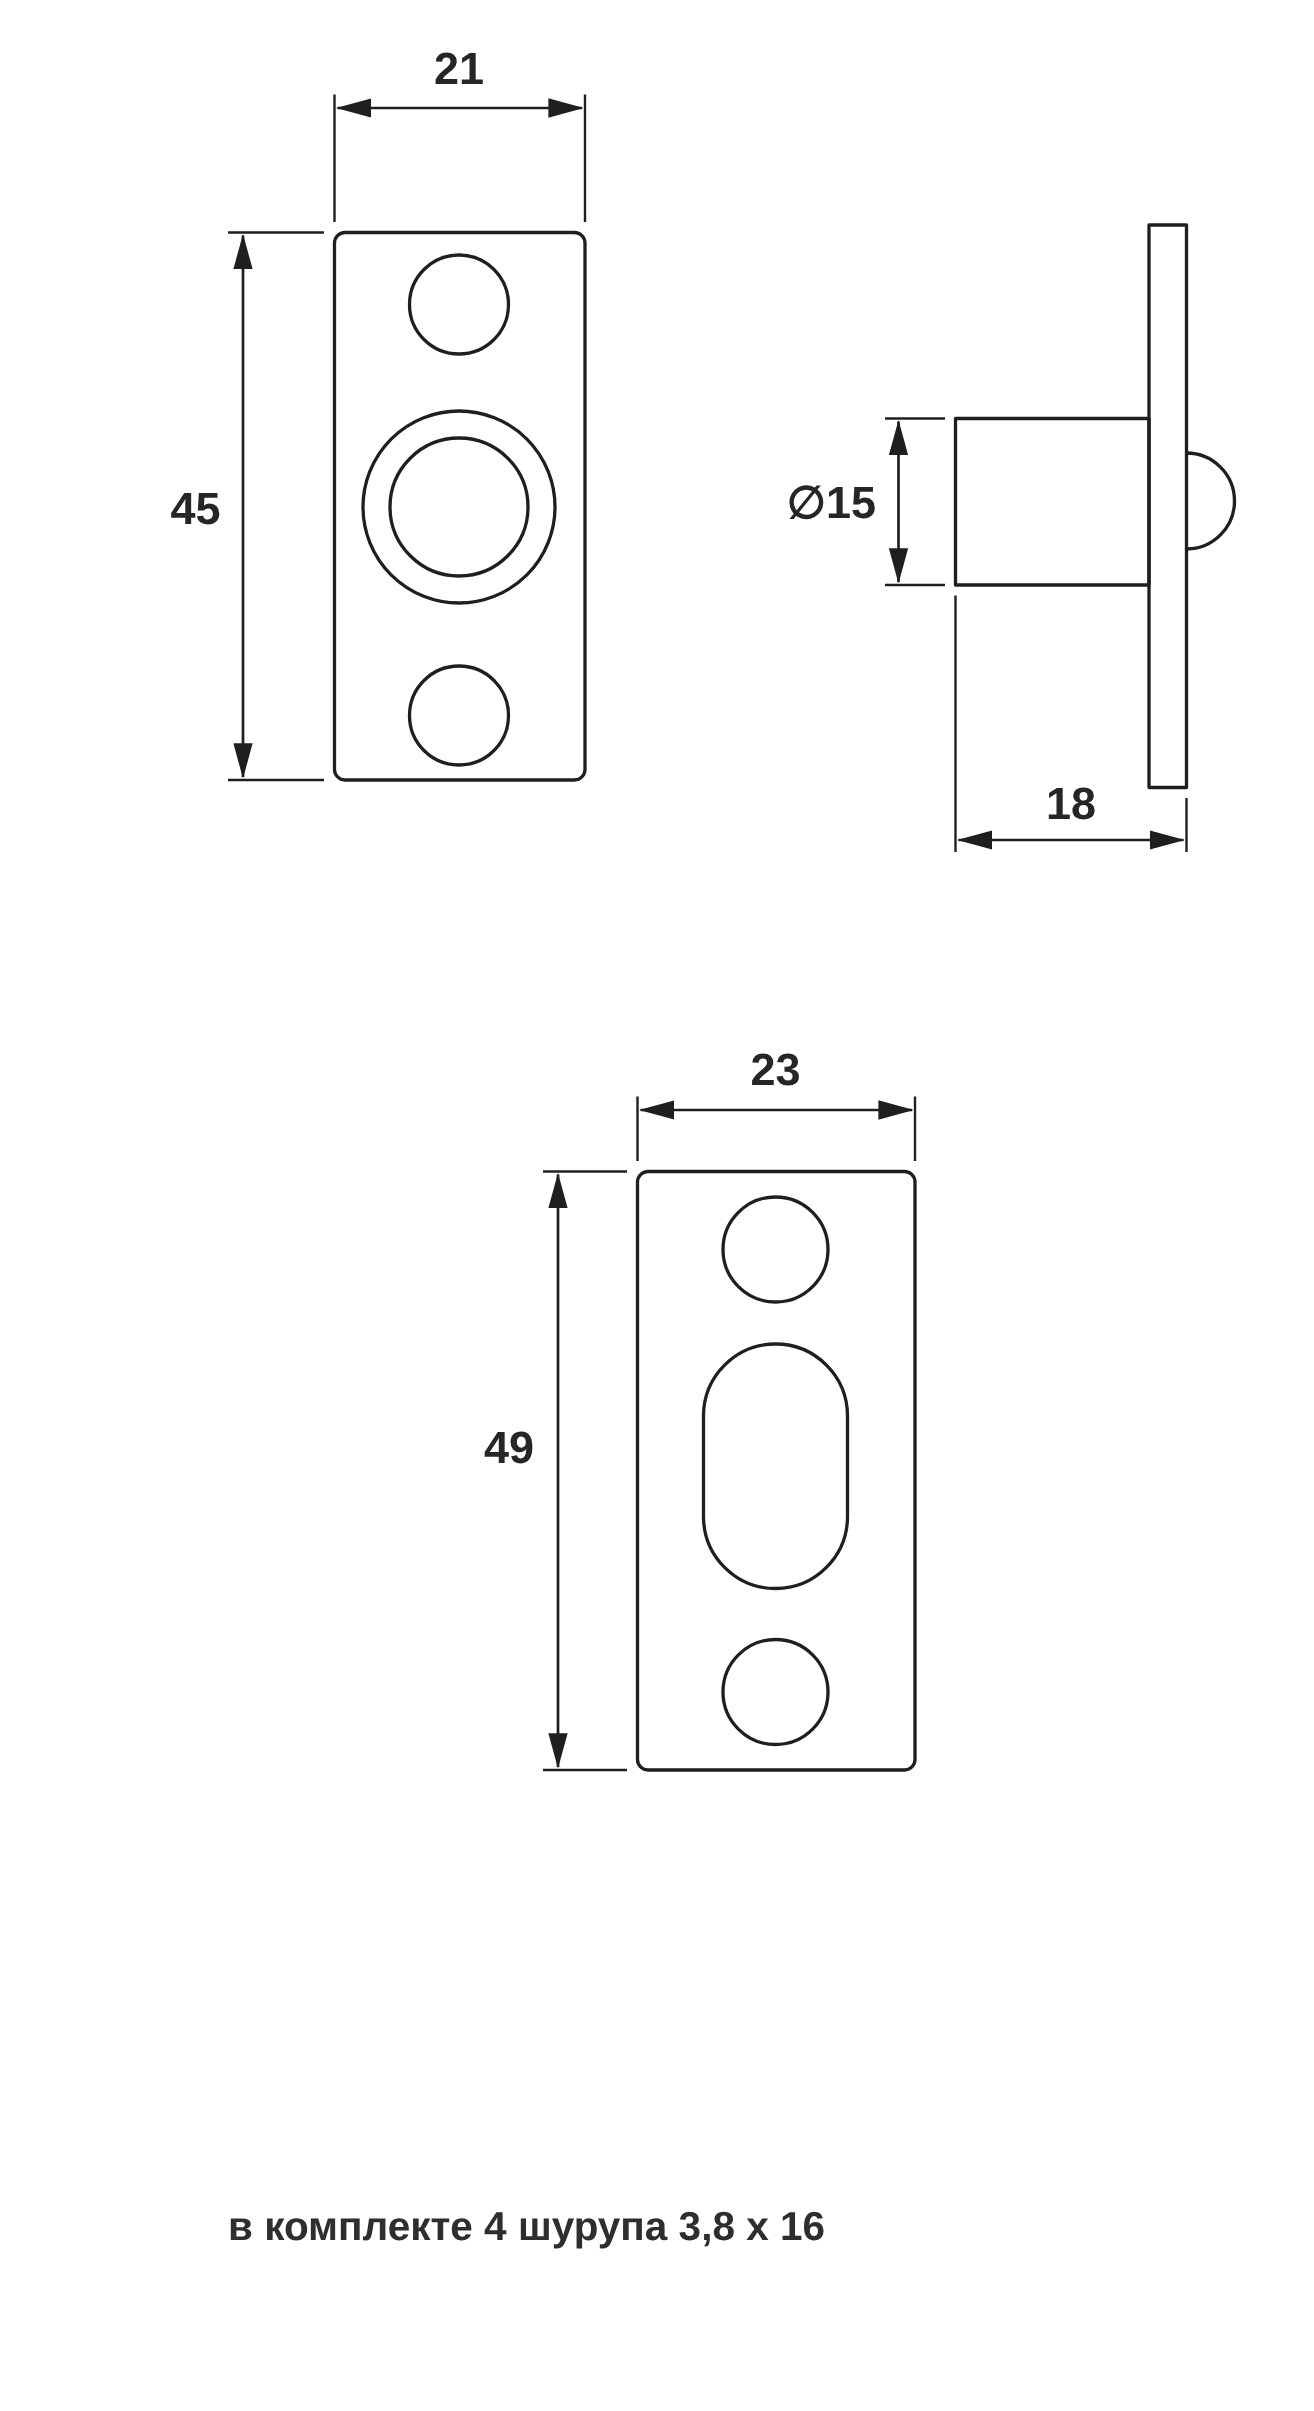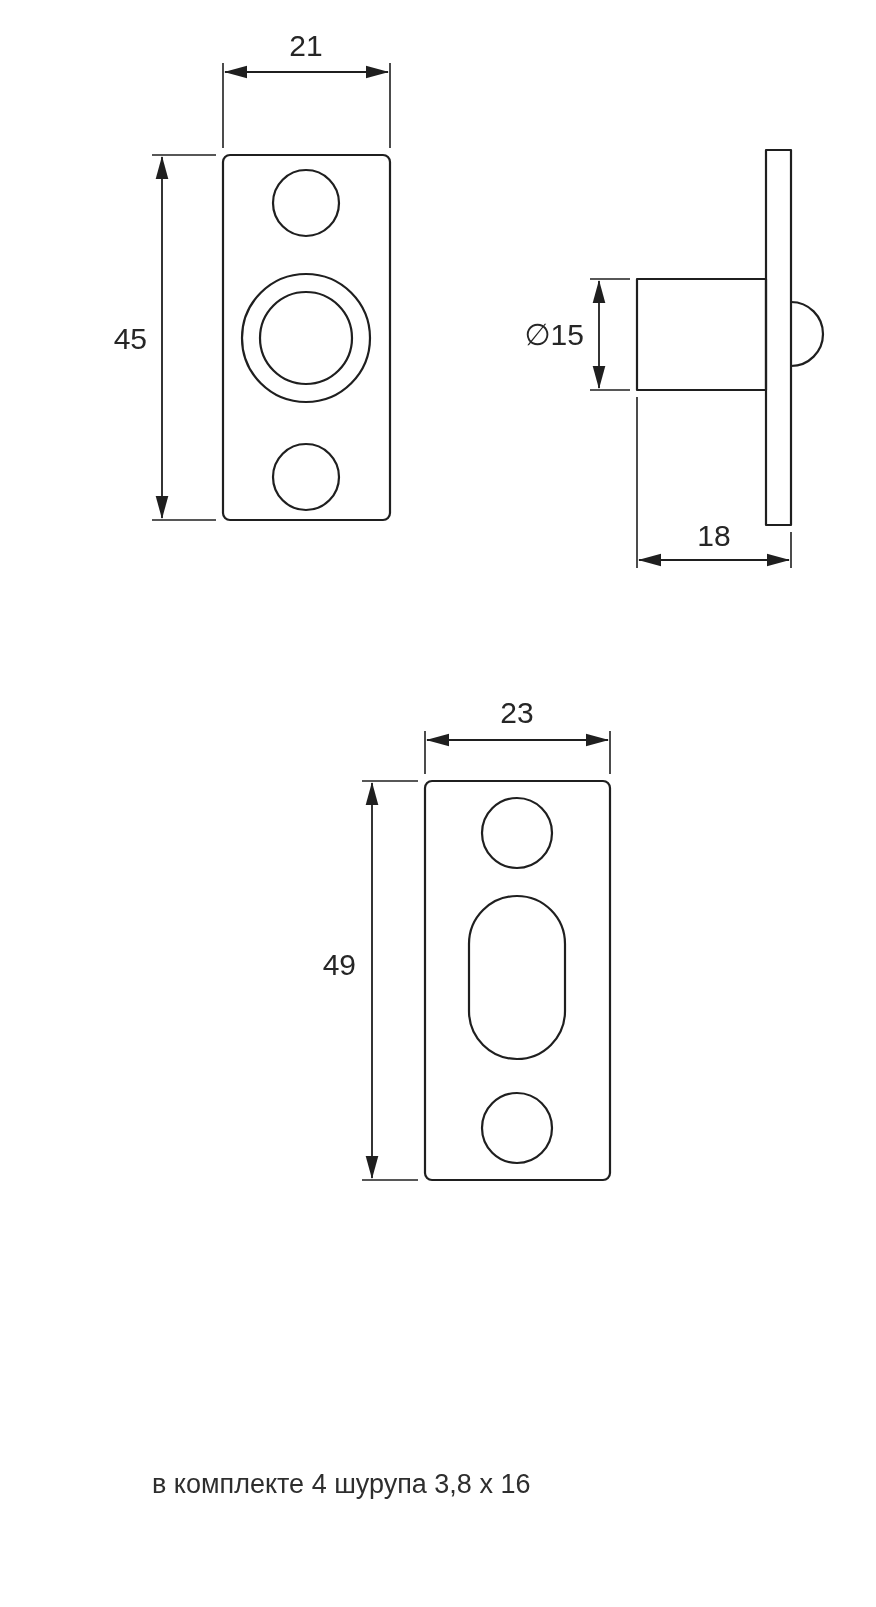--- a/index.html
+++ b/index.html
@@ -6,20 +6,21 @@
     margin: 0;
     padding: 0;
     background: #ffffff;
   }
   .page {
     position: relative;
     width: 876px;
     height: 1607px;
     background: #ffffff;
     overflow: hidden;
+    font-weight: bold;
   }
   svg {
     display: block;
   }
   .shape {
     fill: none;
     stroke: #1f1f1f;
     stroke-width: 2.2;
     stroke-linejoin: round;
   }

